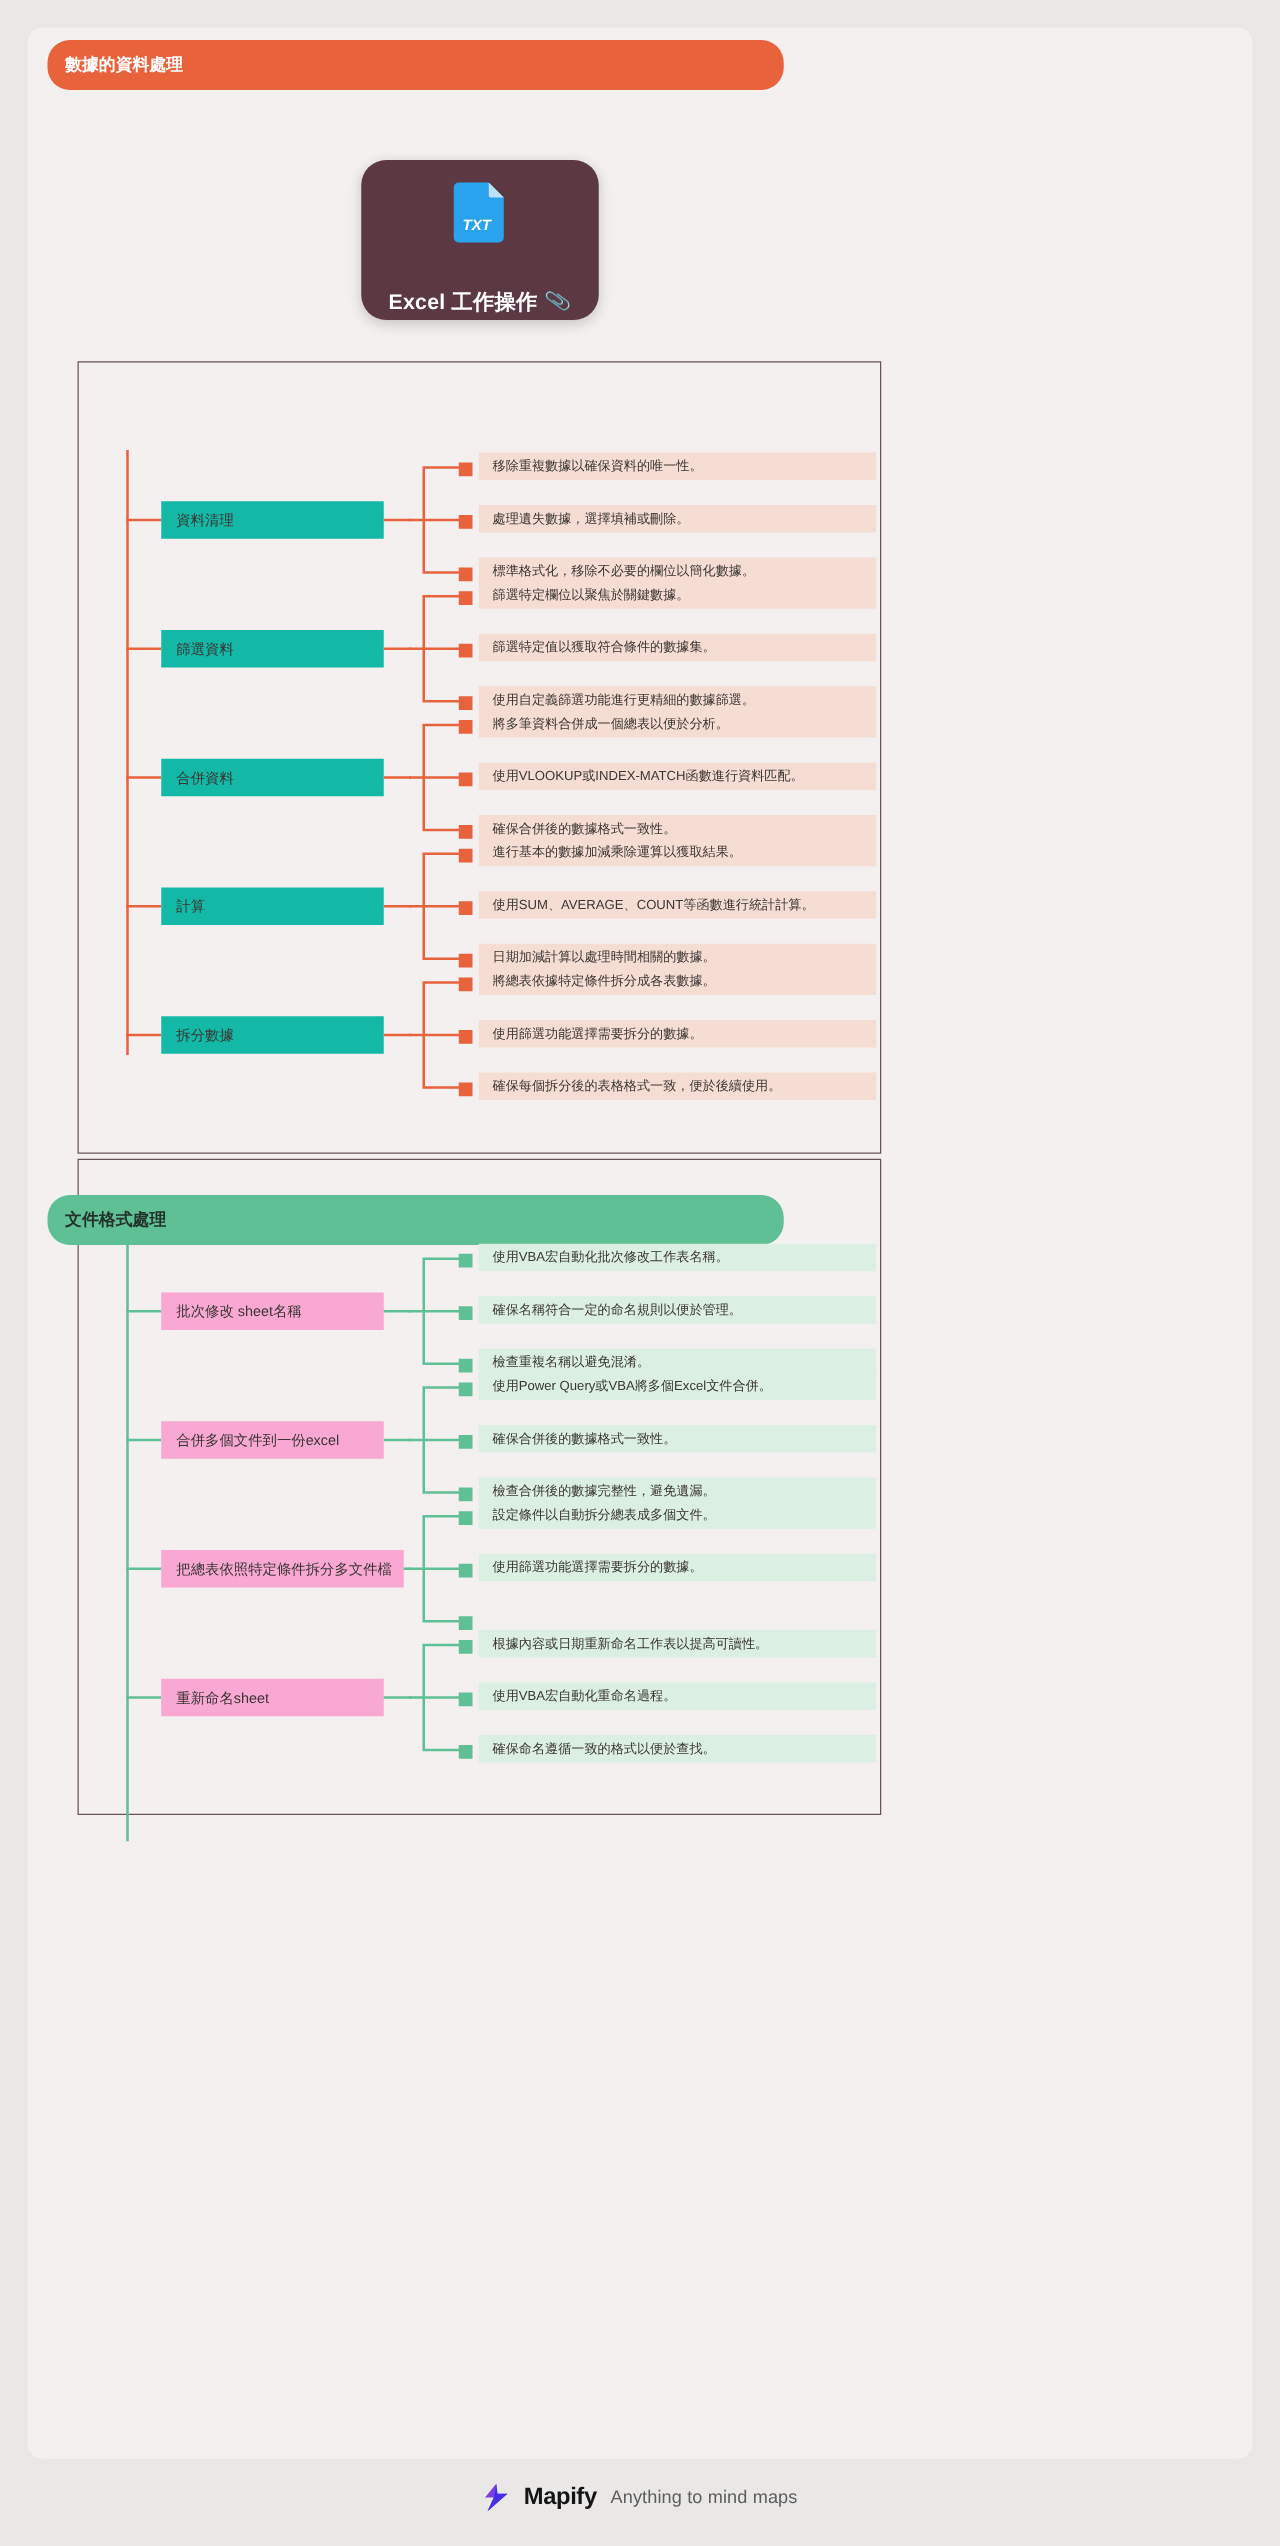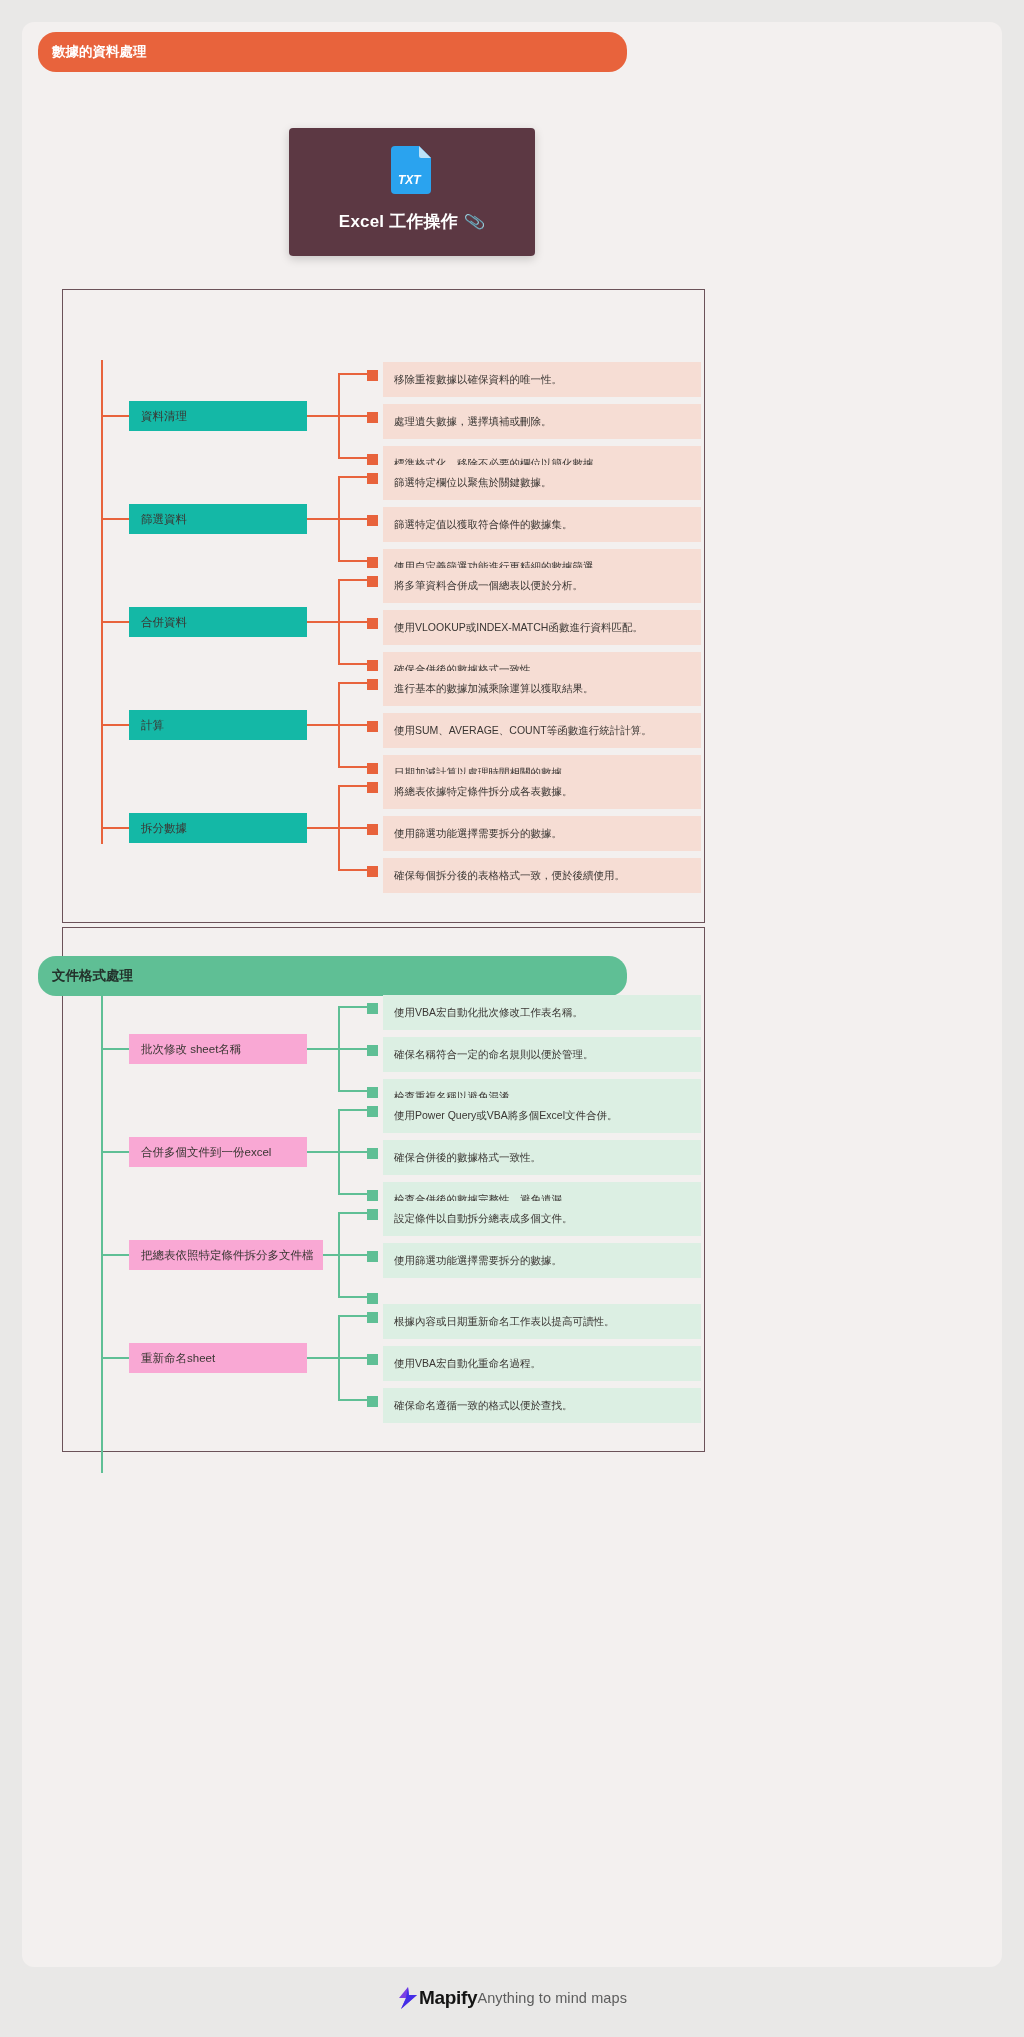--- a/index.html
+++ b/index.html
@@ -31,31 +31,32 @@
     background: #f3f0ef;
     border-radius: 12px;
     box-sizing: border-box;
   }
 
   
   .title-card {
     position: absolute;
     left: 289px;
     top: 128px;
-    width: 246px;
+    width: 190px;
     height: 128px;
     background: #5c3843;
-    border-radius: 4px;
+    border-radius: 20px;
     box-shadow: 0 3px 10px rgba(0,0,0,0.18);
     display: flex;
     flex-direction: column;
     align-items: center;
     justify-content: flex-start;
     box-sizing: border-box;
     padding-top: 16px;
+    gap: 20px;
   }
   .txt-icon {
     width: 46px;
     height: 52px;
     position: relative;
     margin-bottom: 14px;
   }
   .txt-icon svg { display:block; }
 
   .title-row {
@@ -178,21 +179,21 @@
     position: absolute;
     left: 266px;
     top: 0px;
     width: 334px;
     height: 117px;
   }
   .leaf {
     position: absolute;
     left: 16px;
     width: 318px;
-    height: 35px;
+    height: 22px;
     display: flex;
     align-items: center;
     box-sizing: border-box;
     padding-left: 11px;
     font-size: 10.5px;
     color: #3a3633;
     white-space: nowrap;
   }
   .leaf.orange { background: #f6ddd4; }
   .leaf.green  { background: #dcefe3; }
@@ -214,20 +215,21 @@
 
   
   .footer {
     position: absolute;
     left: 0;
     top: 1986px;
     width: 1024px;
     display: flex;
     align-items: center;
     justify-content: center;
+    gap: 11px;
   }
   .brand-mark { width: 22px; height: 24px; display:block; }
   .brand-name {
     font-size: 19px;
     font-weight: bold;
     color: #141414;
     letter-spacing: -0.3px;
   }
   .brand-tag {
     font-size: 14.5px;

